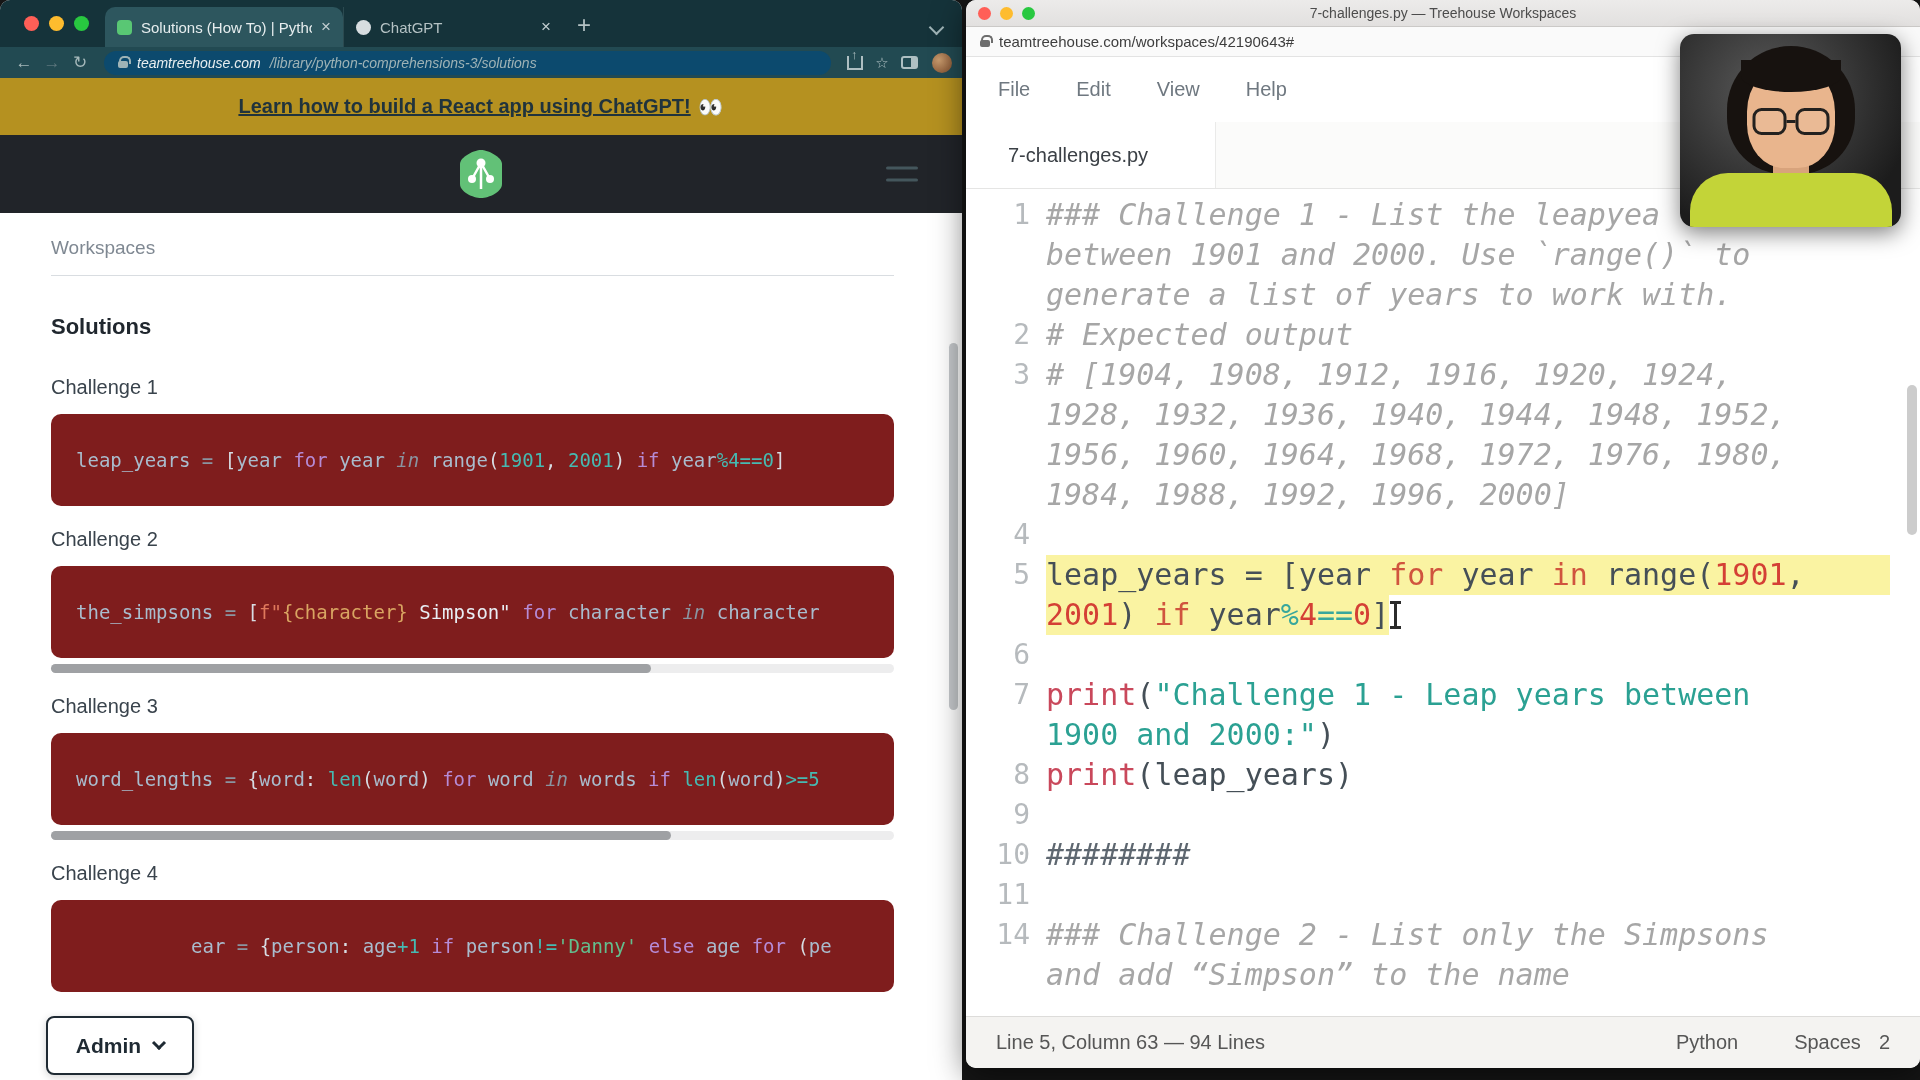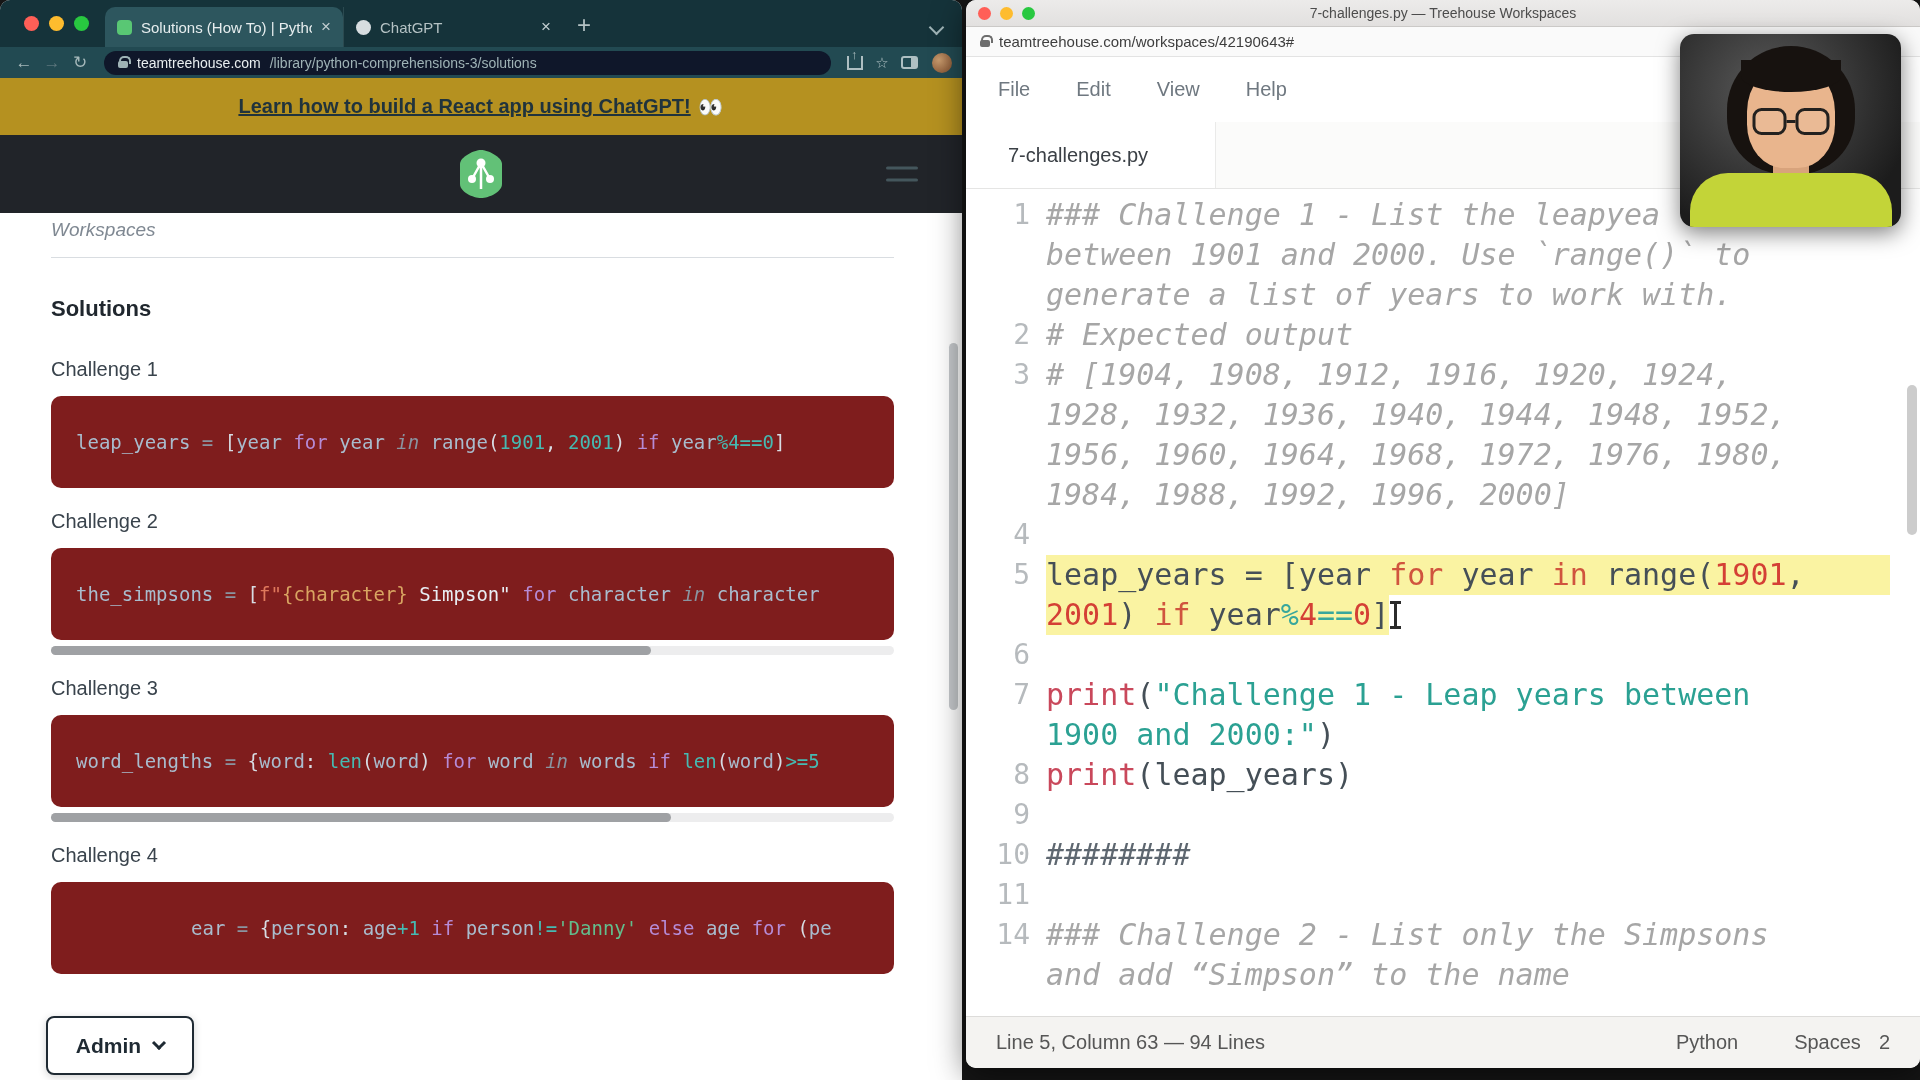--- a/index.html
+++ b/index.html
@@ -21,41 +21,41 @@
   .fav-gpt { background:#d7dde0; border-radius:50%; }
   .tclose { color:#c2ced0; font-size:17px; flex:none; }
   .tab-inactive { height:40px; display:flex; align-items:center; gap:9px; padding:0 12px; width:220px;
                   color:#b4c2c4; font-size:15px; border-left:1px solid #2b4a50; }
   .newtab { font-size:24px; color:#b4c2c4; margin:0 0 8px 14px; }
   .tabchev { margin-left:auto; margin-right:20px; margin-bottom:14px; width:11px; height:11px;
              border-right:2px solid #9fb3b6; border-bottom:2px solid #9fb3b6; transform:rotate(45deg); }
   .toolbar { height:31px; background:#224a52; display:flex; align-items:center; padding:0 10px; }
   .navic { color:#a5b8ba; font-size:17px; width:28px; text-align:center; }
   .navic.dim { color:#5c767c; }
-  .pill { flex:1; height:24px; background:#0f172a; border-radius:12px; display:flex; align-items:center;
-          padding:0 14px; gap:9px; margin:0 10px; color:#e8eef0; font-size:14px; white-space:nowrap; overflow:hidden; }
+  .pill { flex:1; height:24px; background:#0c4a6e; border-radius:12px; display:flex; align-items:center;
+          padding:0 14px; gap:9px; margin:0 10px; color:#e8eef0; font-size:14px; white-space:nowrap; overflow:hidden;font-style:italic; }
   .lock { width:10px; height:7px; background:#9fb3b6; border-radius:2px; position:relative; flex:none; margin-top:4px; }
   .lock::before { content:""; position:absolute; left:1px; top:-5px; width:8px; height:6px;
                   border:2px solid #9fb3b6; border-bottom:none; border-radius:5px 5px 0 0; }
   .urlpath { color:#9fb3b6; }
   .tbicon { color:#aebfc2; font-size:15px; width:26px; text-align:center; }
   .shareic { width:16px; height:14px; border:2px solid #aebfc2; border-top:none; position:relative; margin:0 6px; }
   .shareic::before { content:"↑"; position:absolute; left:2px; top:-9px; color:#aebfc2; font-size:13px; }
   .panelic { width:17px; height:13px; border:2px solid #aebfc2; border-radius:3px; position:relative; margin:0 6px; }
   .panelic::before { content:""; position:absolute; right:0; top:0; width:5px; height:100%; background:#aebfc2; }
   .avatar { width:20px; height:20px; border-radius:50%; margin-left:8px;
             background:radial-gradient(circle at 35% 35%, #c89b6e, #7d4b2a); flex:none; }
   .banner { height:57px; background:#b59120; display:flex; align-items:center; justify-content:center;
             color:#20333c; font-size:20px; font-weight:bold; gap:8px; }
   .banner .bl { text-decoration:underline; }
   .siteheader { height:78px; background:#212429; display:flex; align-items:center; justify-content:center; position:relative; }
   .burger { position:absolute; right:44px; top:50%; transform:translateY(-50%); display:flex; flex-direction:column; gap:9px; }
   .burger i { display:block; width:32px; height:3px; background:#44565c; border-radius:2px; }
   .bcontent { position:relative; height:867px; background:#fff; padding-left:51px; overflow:hidden; }
-  .workspaces { padding-top:6px; font-size:19px; color:#7f8892;font-style:italic; }
+  .workspaces { padding-top:24px; font-size:19px; color:#7f8892; }
   .rule { width:843px; border:none; border-top:1px solid #d9dde1; margin-top:16px; }
   .solutions { margin-top:38px; font-size:22px; color:#20272e; font-weight:bold; }
   .challenge-h { margin-top:22px; font-size:20px; color:#39434c; font-weight:normal; }
   section:first-of-type .challenge-h { margin-top:36px; }
   .codeblock { margin-top:15px; width:843px; height:92px; background:#7f1d1d; border-radius:10px;
                display:flex; align-items:center; overflow:hidden; }
   .codeblock code { font-family:"DejaVu Sans Mono", monospace; font-size:19px; white-space:pre; padding-left:25px; }
   .codeblock code.clip4 { padding-left:140px; }
   .hscroll { width:843px; height:9px; background:#ededee; border-radius:5px; margin-top:6px; position:relative; }
   .hthumb { position:absolute; left:0; top:0; height:9px; background:#9fa1a4; border-radius:5px; }

